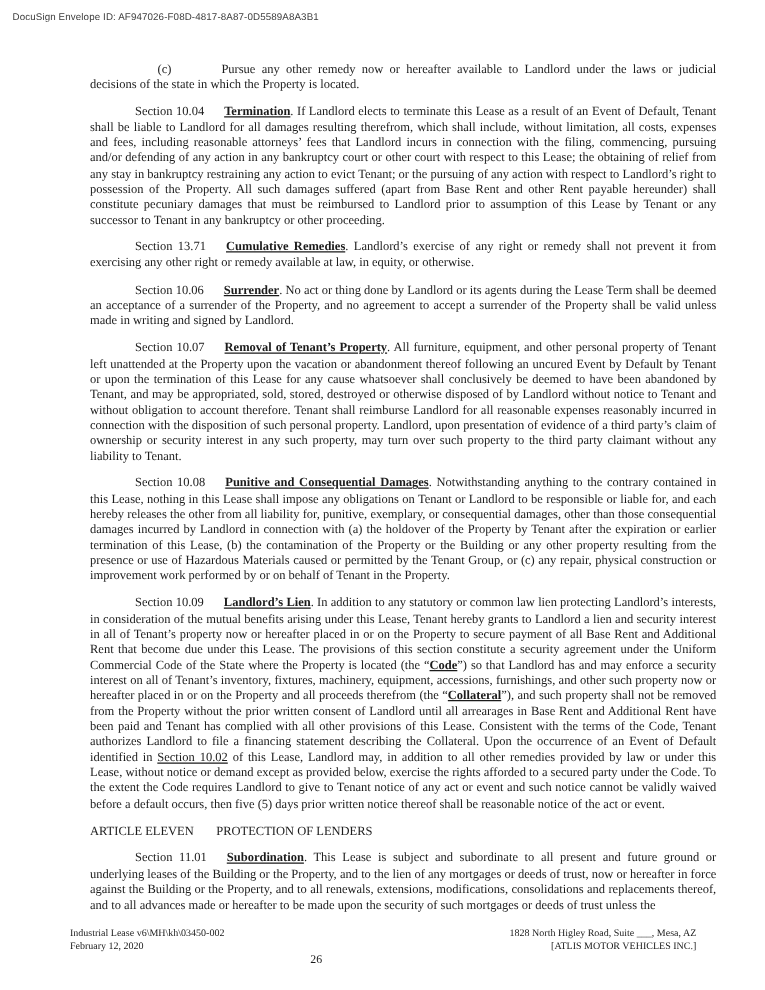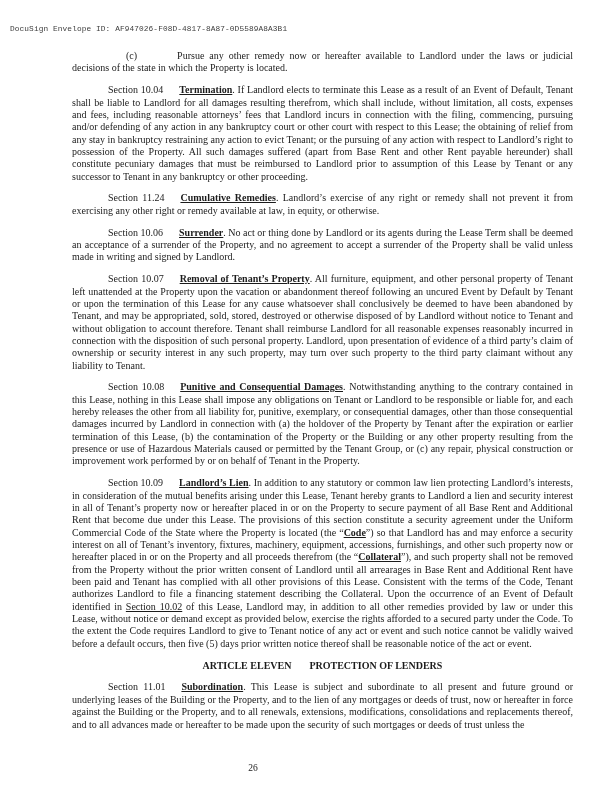--- a/index.html
+++ b/index.html
@@ -1,37 +1,37 @@
 <!DOCTYPE html>
 <html><head>
 <meta charset="utf-8">
 <style>
   html, body { margin:0; padding:0; background:#ffffff; }
   .page {
     position:relative; width:612px; height:792px; background:#ffffff;
     font-family:"Liberation Serif", serif; color:#1b1b1b; overflow:hidden;
   }
   .docusign-id {
-    position:absolute; left:10px; top:25px;
-    font-family:Liberation Mono, monospace; font-size:7.8px; color:#3d3d3d;
+    position:absolute; left:10px; top:9px;
+    font-family:Liberation Sans, sans-serif; font-size:7.8px; color:#3d3d3d;
     letter-spacing:0.1px;
   }
   .content {
     position:absolute; left:72px; top:50px; width:501px;
     font-size:10px; line-height:12.35px; text-align:justify;
   }
   .content p { margin:0 0 9.5px 0; }
   .ind   { display:inline-block; width:36px; }
   .tab-c { display:inline-block; width:54px; }
   .tab-c2{ display:inline-block; width:40px; }
   .gap   { display:inline-block; width:16px; }
   .gap-art { display:inline-block; width:18px; }
   b { font-weight:bold;text-decoration:underline; }
   .u { text-decoration:underline;margin-top:12px; }
-  .article-heading { font-weight:bold; text-align:center; margin:0 0 11px 0; }
+  .article-heading { font-weight:normal; text-align:left; margin:0 0 11px 0; }
   .footer {
     position:absolute; top:742px; left:56px; width:501px;
     font-size:8px; line-height:9.8px;
   }
   .footer-left  { float:left; text-align:left; }
   .footer-right { float:right; text-align:right; }
   .page-num {
     position:absolute; top:763px; left:0; width:506px;
     text-align:center; font-size:9.5px;
   }
@@ -42,32 +42,42 @@
 <div class="page">
 
   <div class="docusign-id">DocuSign Envelope ID: AF947026-F08D-4817-8A87-0D5589A8A3B1</div>
 
   <div class="content">
 
     <p><span class="tab-c"></span><span>(c)</span><span class="tab-c2"></span><span>Pursue any other remedy now or hereafter available to Landlord under the laws or judicial decisions of the state in which the Property is located.</span></p>
 
     <p><span class="ind"></span><span>Section 10.04</span><span class="gap"></span><b>Termination</b><span>.  If Landlord elects to terminate this Lease as a result of an Event of Default, Tenant shall be liable to Landlord for all damages resulting therefrom, which shall include, without limitation, all costs, expenses and fees, including reasonable attorneys’ fees that Landlord incurs in connection with the filing, commencing, pursuing and/or defending of any action in any bankruptcy court or other court with respect to this Lease; the obtaining of relief from any stay in bankruptcy restraining any action to evict Tenant; or the pursuing of any action with respect to Landlord’s right to possession of the Property.  All such damages suffered (apart from Base Rent and other Rent payable hereunder) shall constitute pecuniary damages that must be reimbursed to Landlord prior to assumption of this Lease by Tenant or any successor to Tenant in any bankruptcy or other proceeding.</span></p>
 
-    <p><span class="ind"></span><span>Section 11.24</span><span class="gap"></span><b>Cumulative Remedies</b><span>.  Landlord’s exercise of any right or remedy shall not prevent it from exercising any other right or remedy available at law, in equity, or otherwise.</span></p>
+    <p><span class="ind"></span><span>Section 13.71</span><span class="gap"></span><b>Cumulative Remedies</b><span>.  Landlord’s exercise of any right or remedy shall not prevent it from exercising any other right or remedy available at law, in equity, or otherwise.</span></p>
 
     <p><span class="ind"></span><span>Section 10.06</span><span class="gap"></span><b>Surrender</b><span>.  No act or thing done by Landlord or its agents during the Lease Term shall be deemed an acceptance of a surrender of the Property, and no agreement to accept a surrender of the Property shall be valid unless made in writing and signed by Landlord.</span></p>
 
     <p><span class="ind"></span><span>Section 10.07</span><span class="gap"></span><b>Removal of Tenant’s Property</b><span>.  All furniture, equipment, and other personal property of Tenant left unattended at the Property upon the vacation or abandonment thereof following an uncured Event by Default by Tenant or upon the termination of this Lease for any cause whatsoever shall conclusively be deemed to have been abandoned by Tenant, and may be appropriated, sold, stored, destroyed or otherwise disposed of by Landlord without notice to Tenant and without obligation to account therefore.  Tenant shall reimburse Landlord for all reasonable expenses reasonably incurred in connection with the disposition of such personal property.  Landlord, upon presentation of evidence of a third party’s claim of ownership or security interest in any such property, may turn over such property to the third party claimant without any liability to Tenant.</span></p>
 
     <p><span class="ind"></span><span>Section 10.08</span><span class="gap"></span><b>Punitive and Consequential Damages</b><span>. Notwithstanding anything to the contrary contained in this Lease, nothing in this Lease shall impose any obligations on Tenant or Landlord to be responsible or liable for, and each hereby releases the other from all liability for, punitive, exemplary, or consequential damages, other than those consequential damages incurred by Landlord in connection with  (a) the holdover of the Property by Tenant after the expiration or earlier termination of this Lease, (b) the contamination of the Property or the Building or any other property resulting from the presence or use of Hazardous Materials caused or permitted by the Tenant Group, or (c) any repair, physical construction or improvement work performed by or on behalf of Tenant in the Property.</span></p>
 
     <p><span class="ind"></span><span>Section 10.09</span><span class="gap"></span><b>Landlord’s Lien</b><span>.  In addition to any statutory or common law lien protecting Landlord’s interests, in consideration of the mutual benefits arising under this Lease, Tenant hereby grants to Landlord a lien and security interest in all of Tenant’s property now or hereafter placed in or on the Property to secure payment of all Base Rent and Additional Rent that become due under this Lease.  The provisions of this section constitute a security agreement under the Uniform Commercial Code of the State where the Property is located (the “</span><b>Code</b><span>”) so that Landlord has and may enforce a security interest on all of Tenant’s inventory, fixtures, machinery, equipment, accessions, furnishings, and other such property now or hereafter placed in or on the Property and all proceeds therefrom (the “</span><b>Collateral</b><span>”), and such property shall not be removed from the Property without the prior written consent of Landlord until all arrearages in Base Rent and Additional Rent have been paid and Tenant has complied with all other provisions of this Lease.  Consistent with the terms of the Code, Tenant authorizes Landlord to file a financing statement describing the Collateral.  Upon the occurrence of an Event of Default identified in </span><span class="u">Section 10.02</span><span> of this Lease, Landlord may, in addition to all other remedies provided by law or under this Lease, without notice or demand except as provided below, exercise the rights afforded to a secured party under the Code.  To the extent the Code requires Landlord to give to Tenant notice of any act or event and such notice cannot be validly waived before a default occurs, then five (5) days prior written notice thereof shall be reasonable notice of the act or event.</span></p>
 
     <p class="article-heading"><span>ARTICLE ELEVEN</span><span class="gap-art"></span><span>PROTECTION OF LENDERS</span></p>
 
     <p><span class="ind"></span><span>Section 11.01</span><span class="gap"></span><b>Subordination</b><span>.  This Lease is subject and subordinate to all present and future ground or underlying leases of the Building or the Property, and to the lien of any mortgages or deeds of trust, now or hereafter in force against the Building or the Property, and to all renewals, extensions, modifications, consolidations and replacements thereof, and to all advances made or hereafter to be made upon the security of such mortgages or deeds of trust unless the</span></p>
 
   </div>
 
+  <div class="footer">
+    <div class="footer-left">
+      <div>Industrial Lease v6\MH\kh\03450-002</div>
+      <div>February 12, 2020</div>
+    </div>
+    <div class="footer-right">
+      <div>1828 North Higley Road, Suite ___, Mesa, AZ</div>
+      <div>[ATLIS MOTOR VEHICLES INC.]</div>
+    </div>
+  </div>
 
   <div class="page-num">26</div>
 
 </div>
 
 </body></html>

